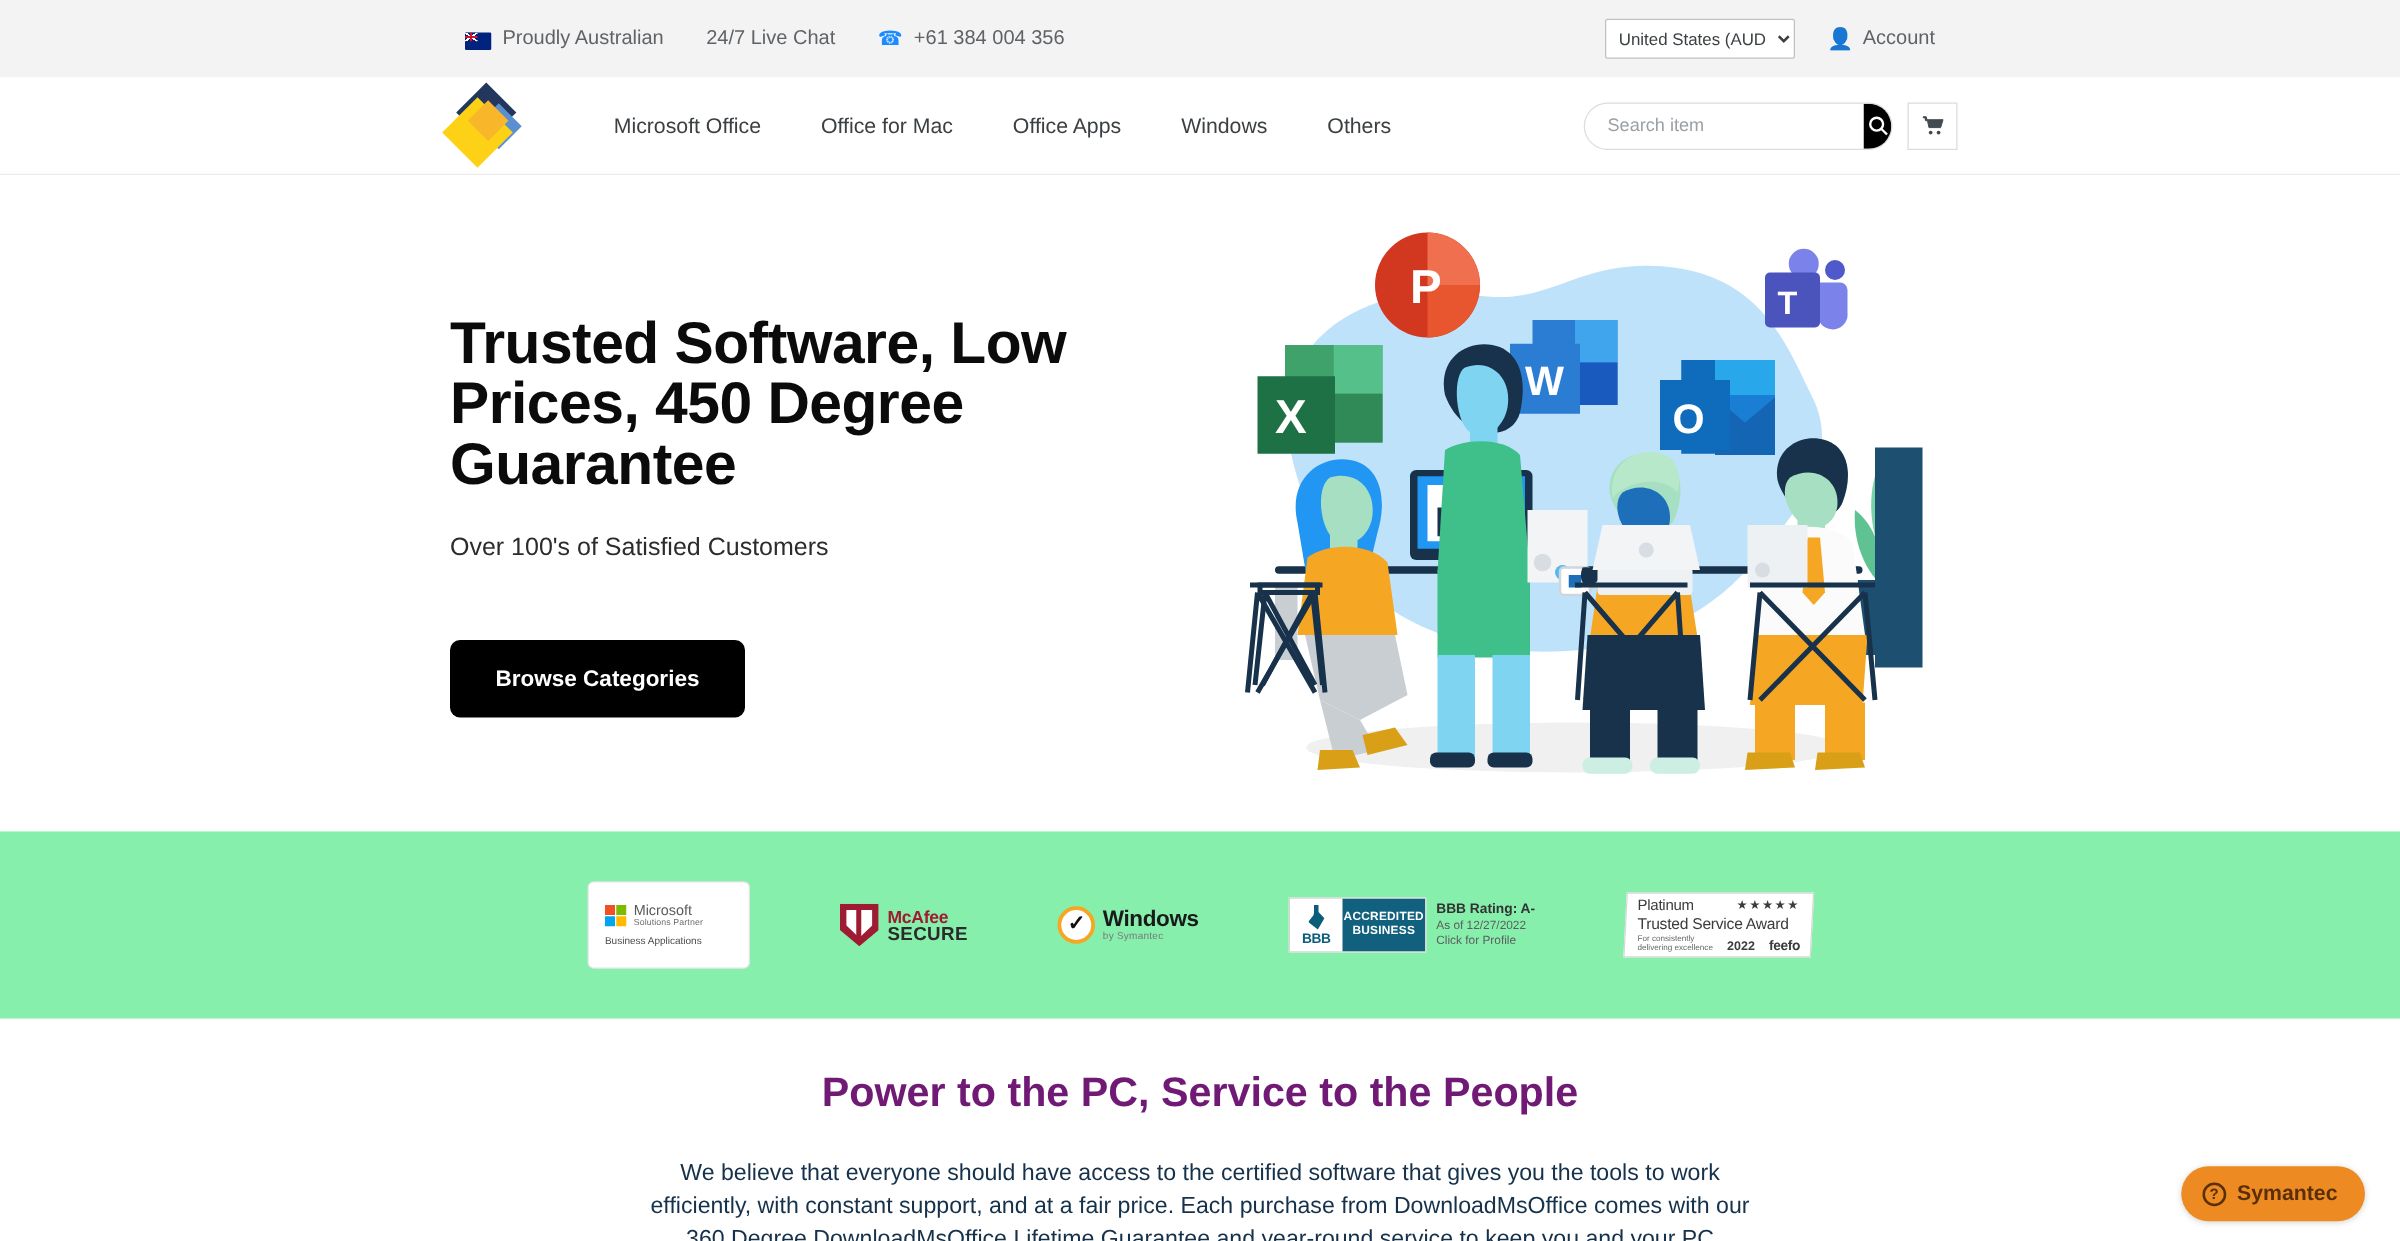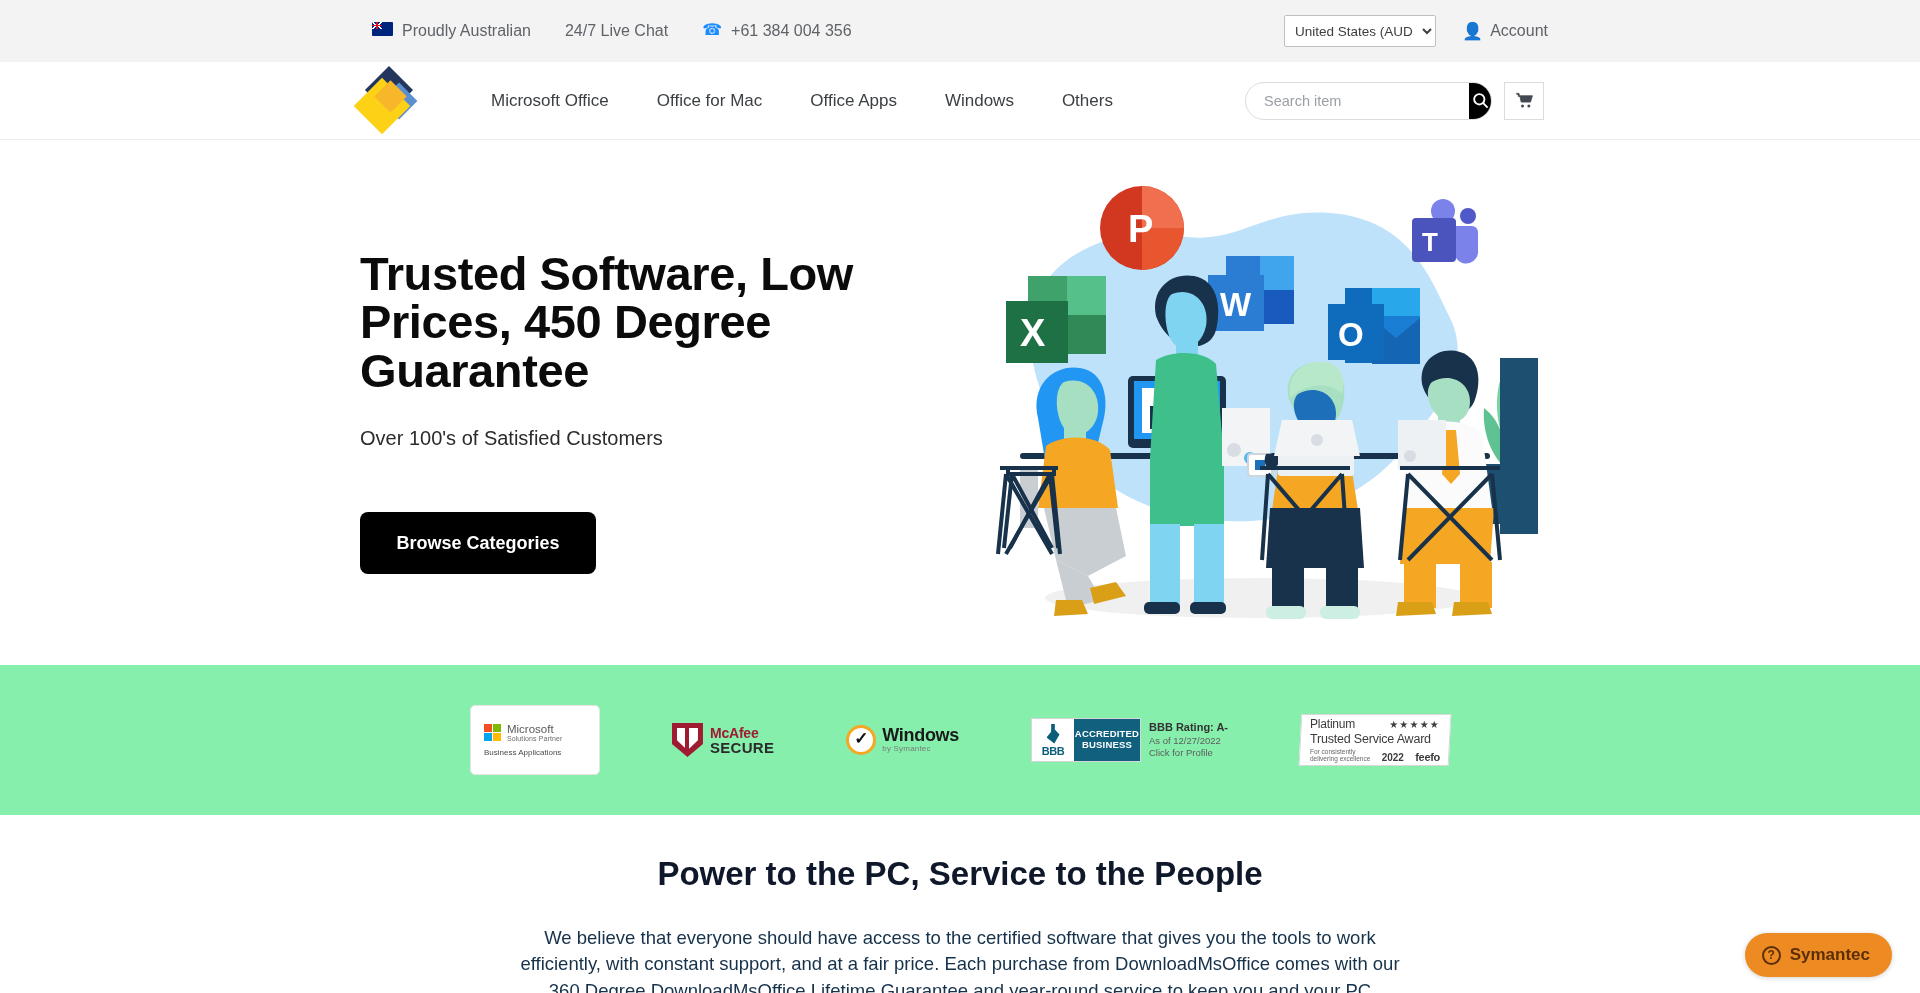--- a/index.html
+++ b/index.html
@@ -21,21 +21,21 @@
     position: relative;
   }
   .topbar-left {
     display: flex;
     align-items: center;
     gap: 34px;
     margin-left: 372px;
     font-size: 16px;
     color: #5f6368;
   }
-  .topbar-item { display: flex; align-items: flex-start; gap: 9px; white-space: nowrap; }
+  .topbar-item { display: flex; align-items: flex-end; gap: 9px; white-space: nowrap; }
   .flag-icon {
     width: 21px; height: 14px;
     background: #00247d;
     position: relative; display: inline-block; flex: none;
     border-radius: 1px;
     overflow: hidden;
   }
   .flag-icon::before {
     content: ""; position: absolute; left: 0; top: 0;
     width: 10px; height: 7px;
@@ -105,21 +105,21 @@
     font-size: 17px;
     color: #3c4043;
     padding: 0 24px;
     white-space: nowrap;
     cursor: pointer;
   }
   .nav-link:first-child { padding-left: 15px; }
 
   .header-right {
     position: absolute;
-    right: 376px;
+    right: 354px;
     display: flex; align-items: center; gap: 12px;
   }
   .searchbox {
     width: 247px; height: 38px;
     display: flex; align-items: stretch;
     border-radius: 19px;
     overflow: hidden;
     border: 1px solid #dadce0;
     background: #fff;
   }
@@ -303,21 +303,21 @@
 
   
   .power {
     background: #fff;
     padding-top: 40px;
     text-align: center;
   }
   .power-title {
     font-size: 33px;
     font-weight: 700;
-    color: #0f172a;
+    color: #701a75;
   }
   .power-text {
     margin: 32px auto 0;
     width: 900px;
     font-size: 18.5px;
     line-height: 1.42;
     color: #16314a;
   }
 
   

